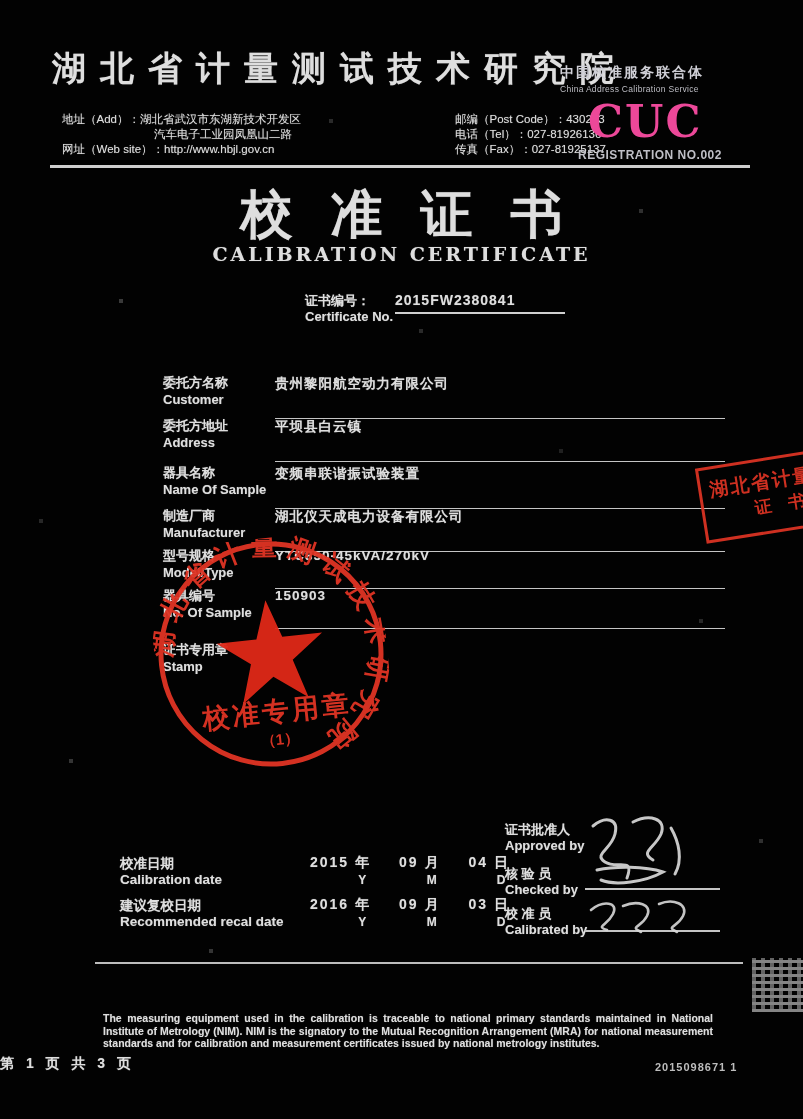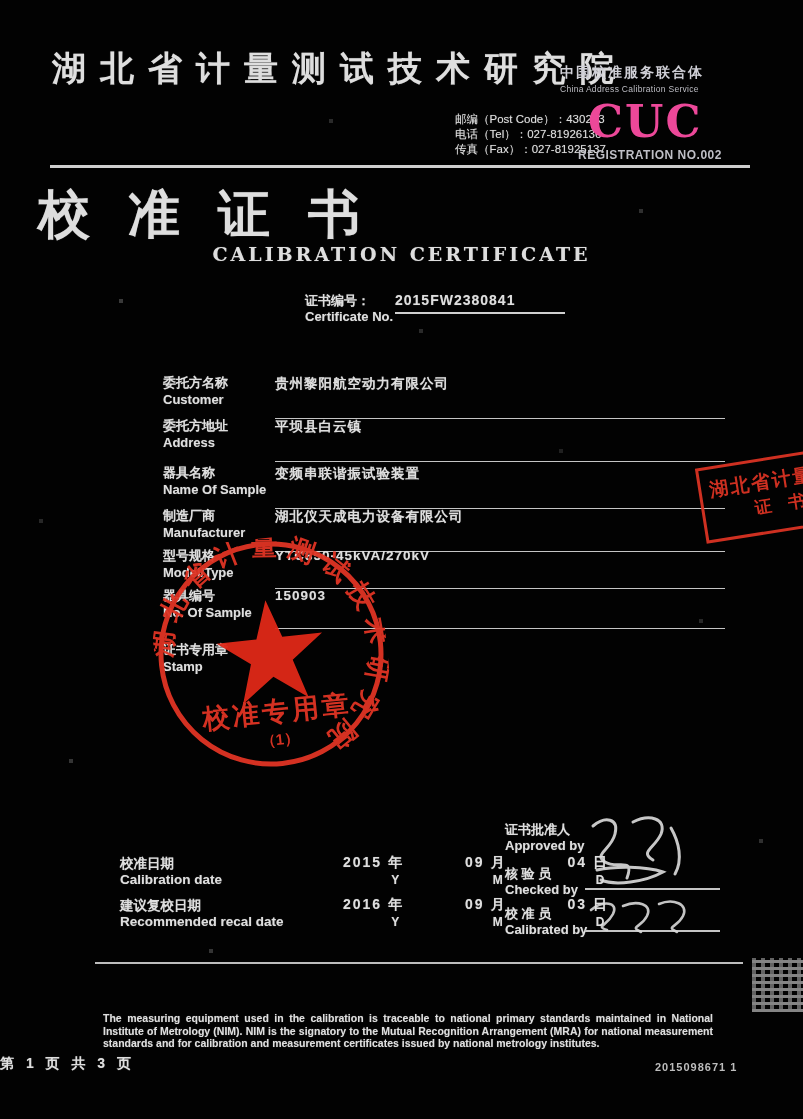--- a/index.html
+++ b/index.html
@@ -16,21 +16,21 @@
   .contact{font-size:11.5px;line-height:15px;}
   .contact-left{left:62px;top:112px;width:330px;}
   .contact-left .l2{padding-left:92px;}
   .contact-right{left:455px;top:112px;width:240px;}
   .cuc-zh{left:560px;top:64px;font-size:14px;font-weight:bold;letter-spacing:2px;color:#cfcfd6;}
   .cuc-en{left:560px;top:84px;font-size:8.5px;letter-spacing:.3px;color:#bfbfc6;}
   .cuc-abbr{left:588px;top:96px;font-size:44px;font-weight:bold;font-family:"DejaVu Serif","Liberation Serif",serif;color:#ec4899;letter-spacing:2px;}
   .cuc-reg{left:578px;top:148px;font-size:12px;font-weight:bold;letter-spacing:.5px;color:#bfbfc6;}
   .hr-top{left:50px;top:165px;width:700px;height:3px;background:#cfcfcf;box-shadow:0 4px 0 -1.5px #8a8a8a;}
   
-  .title-zh{left:0;top:180px;width:803px;font-size:52px;font-weight:bold;letter-spacing:38px;text-indent:38px;font-family:"DejaVu Serif","Liberation Serif",serif;}
+  .title-zh{left:0;top:180px;width:803px;text-align:center;font-size:52px;font-weight:bold;letter-spacing:38px;text-indent:38px;font-family:"DejaVu Serif","Liberation Serif",serif;}
   .title-en{left:0;top:243px;width:803px;text-align:center;font-size:19px;font-weight:bold;letter-spacing:3px;font-family:"DejaVu Serif","Liberation Serif",serif;}
   
   .certno-label{left:305px;top:293px;font-size:13px;line-height:16px;font-weight:bold;}
   .certno-value{left:395px;top:292px;width:170px;font-size:14px;font-weight:bold;border-bottom:2px solid #cfcfcf;padding-bottom:4px;letter-spacing:1px;}
   
   .f-label{left:163px;font-size:13px;line-height:16.5px;font-weight:bold;white-space:nowrap;}
   .f-value{left:275px;width:450px;font-size:13.5px;font-weight:bold;border-bottom:1.5px solid #c4c4c4;padding-bottom:25px;letter-spacing:1px;white-space:nowrap;}
   
   .round-stamp{left:155px;top:538px;width:232px;height:232px;opacity:.95;transform:rotate(-6deg);}
   
@@ -38,21 +38,21 @@
     color:#e03424;text-align:left;padding:8px 0 0 8px;opacity:.92;}
   .corner-stamp .cs1{font-size:19px;font-weight:bold;letter-spacing:2px;white-space:nowrap;}
   .corner-stamp .cs2{font-size:17px;font-weight:bold;letter-spacing:6px;padding-left:42px;}
   
   .sig-label{left:505px;font-size:13px;line-height:16px;font-weight:bold;white-space:nowrap;}
   .sig-line{left:585px;width:135px;height:1.5px;background:#c4c4c4;}
   .sig-svg{pointer-events:none;}
   
   .date-label{left:120px;font-size:13.5px;line-height:16px;font-weight:bold;white-space:nowrap;}
   .date-value{left:310px;font-size:14px;font-weight:bold;white-space:nowrap;}
-  .dnum{display:inline-block;margin-right:6px;letter-spacing:2px;margin-left:33px;}
+  .dnum{display:inline-block;margin-right:6px;letter-spacing:2px;}
   .dunit{display:inline-block;text-align:center;margin-right:26px;vertical-align:top;}
   .dunit .zh{display:block;font-size:14px;}
   .dunit .en{display:block;font-size:12px;margin-top:1px;}
   
   .hr-foot{left:95px;top:962px;width:648px;height:2px;background:#bdbdbd;}
   .foot-zh{left:103px;top:968px;width:610px;font-size:11.5px;line-height:14.5px;font-weight:bold;text-align:justify;}
   .foot-en{left:103px;top:1012px;width:610px;font-size:10.5px;line-height:12.5px;font-weight:bold;text-align:justify;}
   .page-info{left:0;top:1055px;width:803px;text-align:left;font-size:14px;font-weight:bold;letter-spacing:4px;}
   .doc-code{left:655px;top:1061px;font-size:11px;font-weight:bold;color:#bdbdbd;letter-spacing:1px;}
   
@@ -68,20 +68,25 @@
       560px 450px 0 1px rgba(255,255,255,.12), 330px 120px 0 1px rgba(255,255,255,.16),
       760px 840px 0 1px rgba(255,255,255,.18), 40px 520px 0 1px rgba(255,255,255,.15);}
 </style>
 </head>
 <body>
 
 <div id="page">
 
   <div class="abs ink org-zh">湖北省计量测试技术研究院</div>
 
+  <div class="abs ink contact contact-left">
+    <div><span>地址（Add）：</span><span>湖北省武汉市东湖新技术开发区</span></div>
+    <div class="l2">汽车电子工业园凤凰山二路</div>
+    <div><span>网址（Web site）：</span><span>http://www.hbjl.gov.cn</span></div>
+  </div>
 
   <div class="abs ink contact contact-right">
     <div><span>邮编（Post Code）：</span><span>430223</span></div>
     <div><span>电话（Tel）：</span><span>027-81926136</span></div>
     <div><span>传真（Fax）：</span><span>027-81925137</span></div>
   </div>
 
   <div class="abs cuc-zh">中国校准服务联合体</div>
   <div class="abs cuc-en">China Address Calibration Service</div>
   <div class="abs cuc-abbr">CUC</div>

